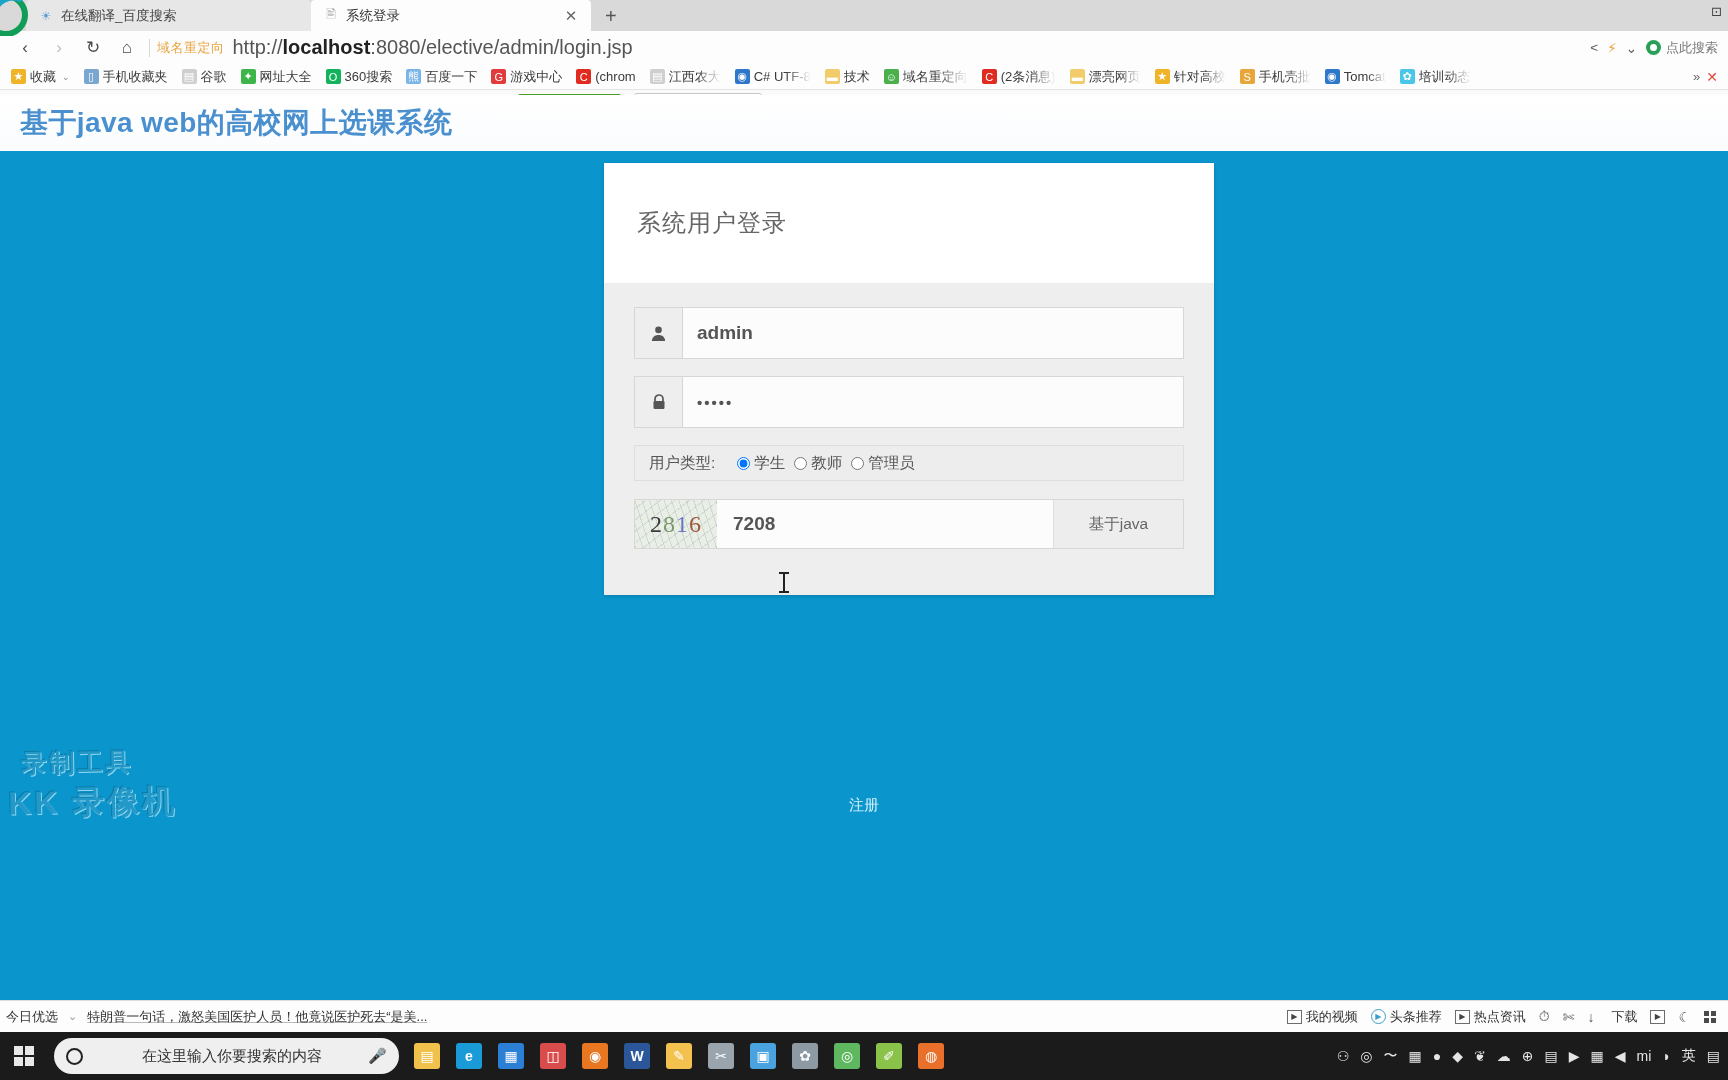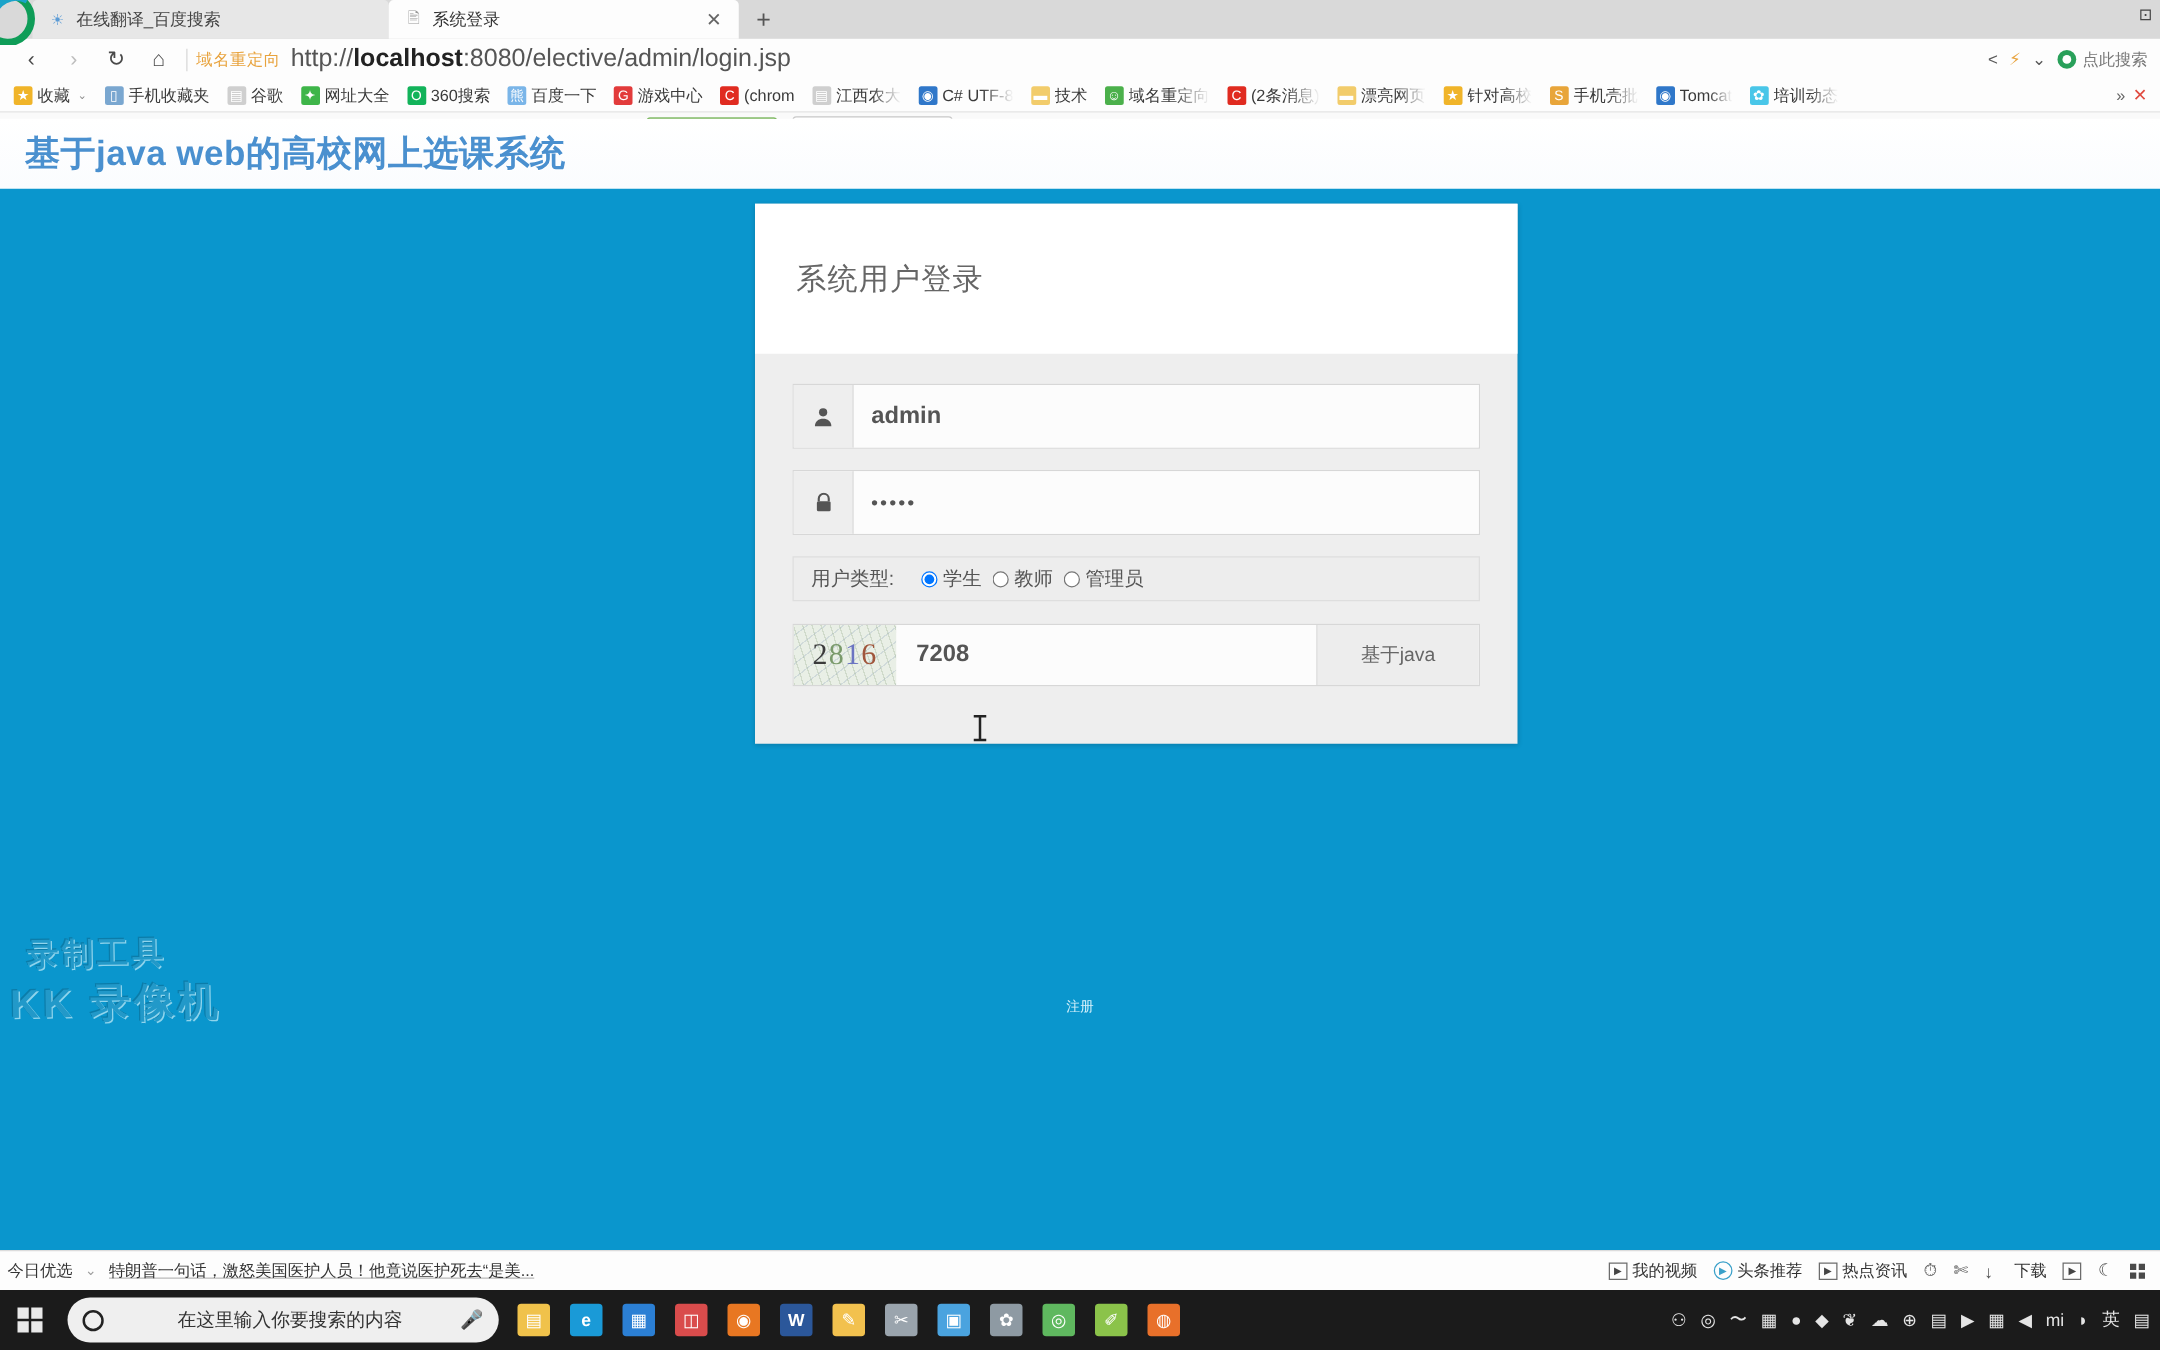--- a/index.html
+++ b/index.html
@@ -113,21 +113,21 @@
   .caprow input { flex:1; border:none; outline:none; font-size:19px; font-weight:bold; color:#555; padding:0 16px; background:#fcfcfc; font-family:"Liberation Sans", sans-serif; }
   .capbtn { width:130px; flex:0 0 130px; background:#ededed; border-left:1px solid #dedede; display:flex; align-items:center; justify-content:center; font-size:15.5px; color:#666; }
 
   .loginbtn {
     width:100%; height:53px; background:#3b7cb4; border:1px solid #336ea2; color:#eaf3fb;
     font-size:18px; letter-spacing:2px; font-family:"Liberation Sans", sans-serif;
     box-shadow:inset 0 1px 0 rgba(255,255,255,.15);
   }
 
   .registerlink { position:absolute; left:0; right:0; top:645px; text-align:center; }
-  .registerlink a { color:#d7f1fb; font-size:11px; text-decoration:none; }
+  .registerlink a { color:#d7f1fb; font-size:15px; text-decoration:none; }
 
   
   .watermark { position:absolute; left:8px; top:595px; transform:rotate(-1deg); user-select:none; }
   .wm1 { font-size:25px; font-weight:bold; color:#2299c9; text-shadow:1px 1px 0 #8fd4ec, -1px -1px 0 #0b7ca9; letter-spacing:3px; margin-left:14px; }
   .wm2 { font-size:32px; font-weight:bold; color:#2299c9; text-shadow:1px 1px 0 #8fd4ec, -1px -1px 0 #0b7ca9; letter-spacing:3px; margin-top:2px; }
 
   
   .ibeam { position:absolute; left:783px; top:422px; width:2px; height:19px; background:#222; }
   .ibeam::before, .ibeam::after { content:''; position:absolute; left:-4px; width:10px; height:2px; background:#222; }
   .ibeam::before { top:-1px; } .ibeam::after { bottom:-1px; }

